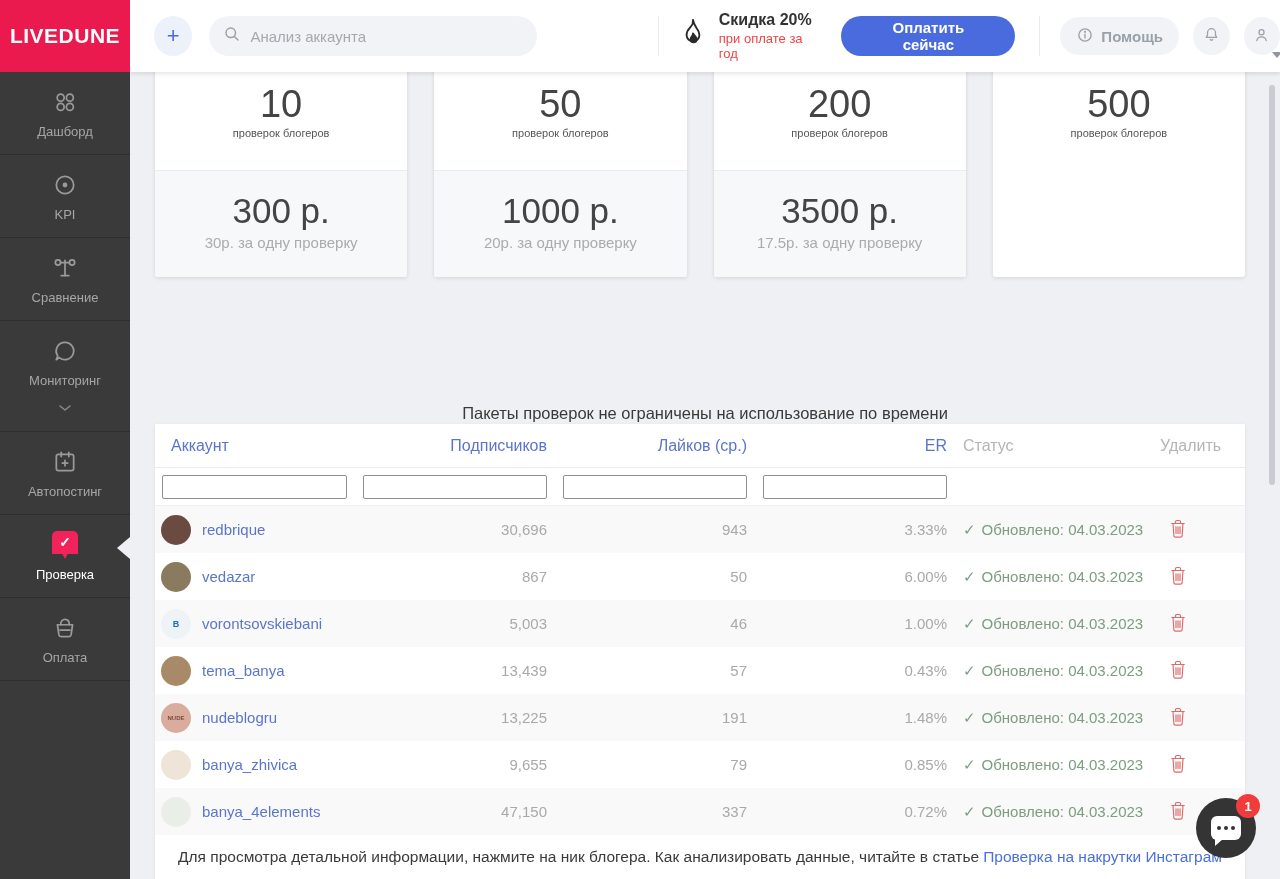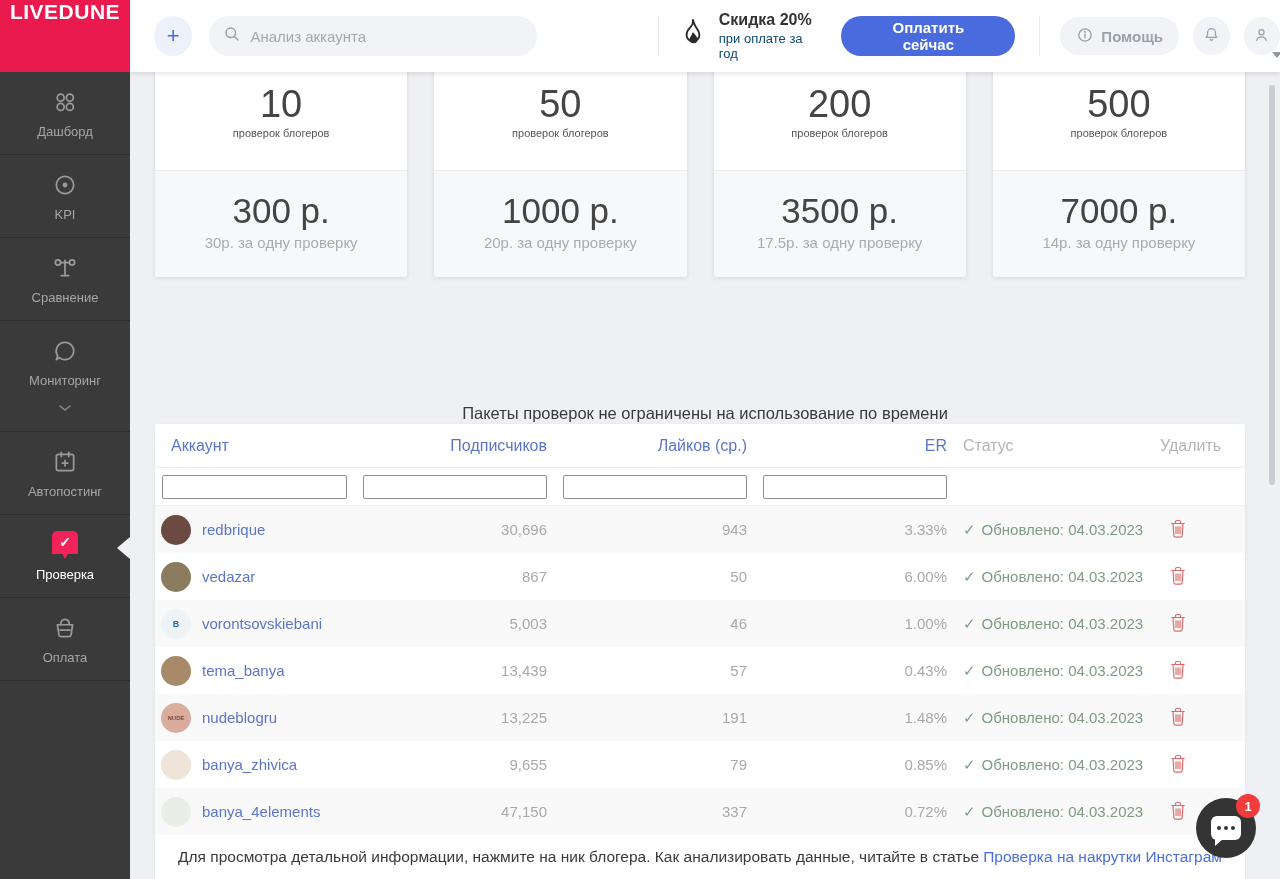--- a/index.html
+++ b/index.html
@@ -1,21 +1,21 @@
 <!DOCTYPE html>
 <html><head>
 <meta charset="utf-8">
 <style>
   * { margin:0; padding:0; box-sizing:border-box; }
   html,body { width:1280px; height:879px; overflow:hidden; background:#eef0f4;
     font-family:"Liberation Sans", sans-serif; }
 
   
   .logo { position:fixed; left:0; top:0; width:130px; height:72px; background:#ea1a4f;
-    display:flex; align-items:flex-start; justify-content:center; z-index:30; }
+    display:flex; align-items:center; justify-content:center; z-index:30; }
   .logo span { color:#fff; font-weight:700; font-size:21px; letter-spacing:.5px; }
   .sidebar { position:fixed; left:0; top:72px; width:130px; height:807px; background:#3a3a3a; z-index:25; }
   .side-item { position:relative; display:flex; flex-direction:column; align-items:center;
     padding:16px 4px 15px; border-bottom:1px solid #2e2e2e; cursor:pointer;text-align:right; }
   .side-item .icon { height:28px; display:flex; align-items:center; justify-content:center; }
   .side-item .lbl { margin-top:8px; font-size:13px; color:#a6a6a6; }
   .side-item.active .lbl { color:#ffffff; }
   .side-item svg { stroke:#9a9a9a; fill:none; stroke-width:1.6; stroke-linecap:round; stroke-linejoin:round; }
   .chev { margin-top:10px; }
   .chev svg { stroke:#8a8a8a; }
@@ -35,21 +35,21 @@
   .search { margin-left:17px; width:340px; height:40px; border-radius:20px; background:#f1f3f6;
     display:flex; align-items:center; padding:0 14px; }
   .search input { border:none; background:transparent; outline:none; font-size:15px;
     color:#0f172a; width:100%; margin-left:9px; font-family:"Liberation Sans",sans-serif; }
   .search input::placeholder { color:#a3a9b0; }
   .hdr-sep { width:1px; height:40px; background:#e9e9ec; }
   .sep1 { margin-left:121px; }
   .promo { display:flex; align-items:center; margin-left:20px; }
   .promo-txt { margin-left:12px; }
   .promo-title { font-size:16px; font-weight:700; color:#333; }
-  .promo-sub { font-size:13px; color:#0c4a6e; margin-top:2px; }
+  .promo-sub { font-size:13px; color:#ef4444; margin-top:2px; }
   .pay-btn { margin-left:22px; height:40px; padding:0 26px; border:none; border-radius:20px;
     background:#4a6bdd; color:#fff; font-size:15px; font-weight:700; cursor:pointer;
     font-family:"Liberation Sans",sans-serif; }
   .sep2 { margin-left:24px; }
   .help-btn { margin-left:20px; height:38px; padding:0 16px; border:none; border-radius:19px;
     background:#f1f3f6; color:#9aa1a9; font-size:15px; font-weight:700; display:flex;
     align-items:center; gap:7px; cursor:pointer; font-family:"Liberation Sans",sans-serif; }
   .round-btn { margin-left:14px; width:38px; height:38px; border-radius:50%; background:#f1f3f6;
     border:none; display:flex; align-items:center; justify-content:center; cursor:pointer; position:relative; }
   .round-btn svg { stroke:#9aa1a9; fill:none; stroke-width:1.6; stroke-linecap:round; stroke-linejoin:round; }
@@ -288,24 +288,20 @@
       <div class="card-bottom">
         <div class="card-price">3500 р.</div>
         <div class="card-per">17.5р. за одну проверку</div>
       </div>
     </div>
     <div class="card">
       <div class="card-top">
         <div class="card-count">500</div>
         <div class="card-unit">проверок блогеров</div>
       </div>
-      <div class="card-bottom">
-        <div class="card-price">7000 р.</div>
-        <div class="card-per">14р. за одну проверку</div>
-      </div>
     </div>
   </div>
 
   <div class="packages-note">Пакеты проверок не ограничены на использование по времени</div>
 
   <div class="table-card">
     <div class="t-grid t-head">
       <div class="hc hc-link cell-l">Аккаунт</div>
       <div class="hc hc-link cell-r">Подписчиков</div>
       <div class="hc hc-link cell-r">Лайков (ср.)</div>

